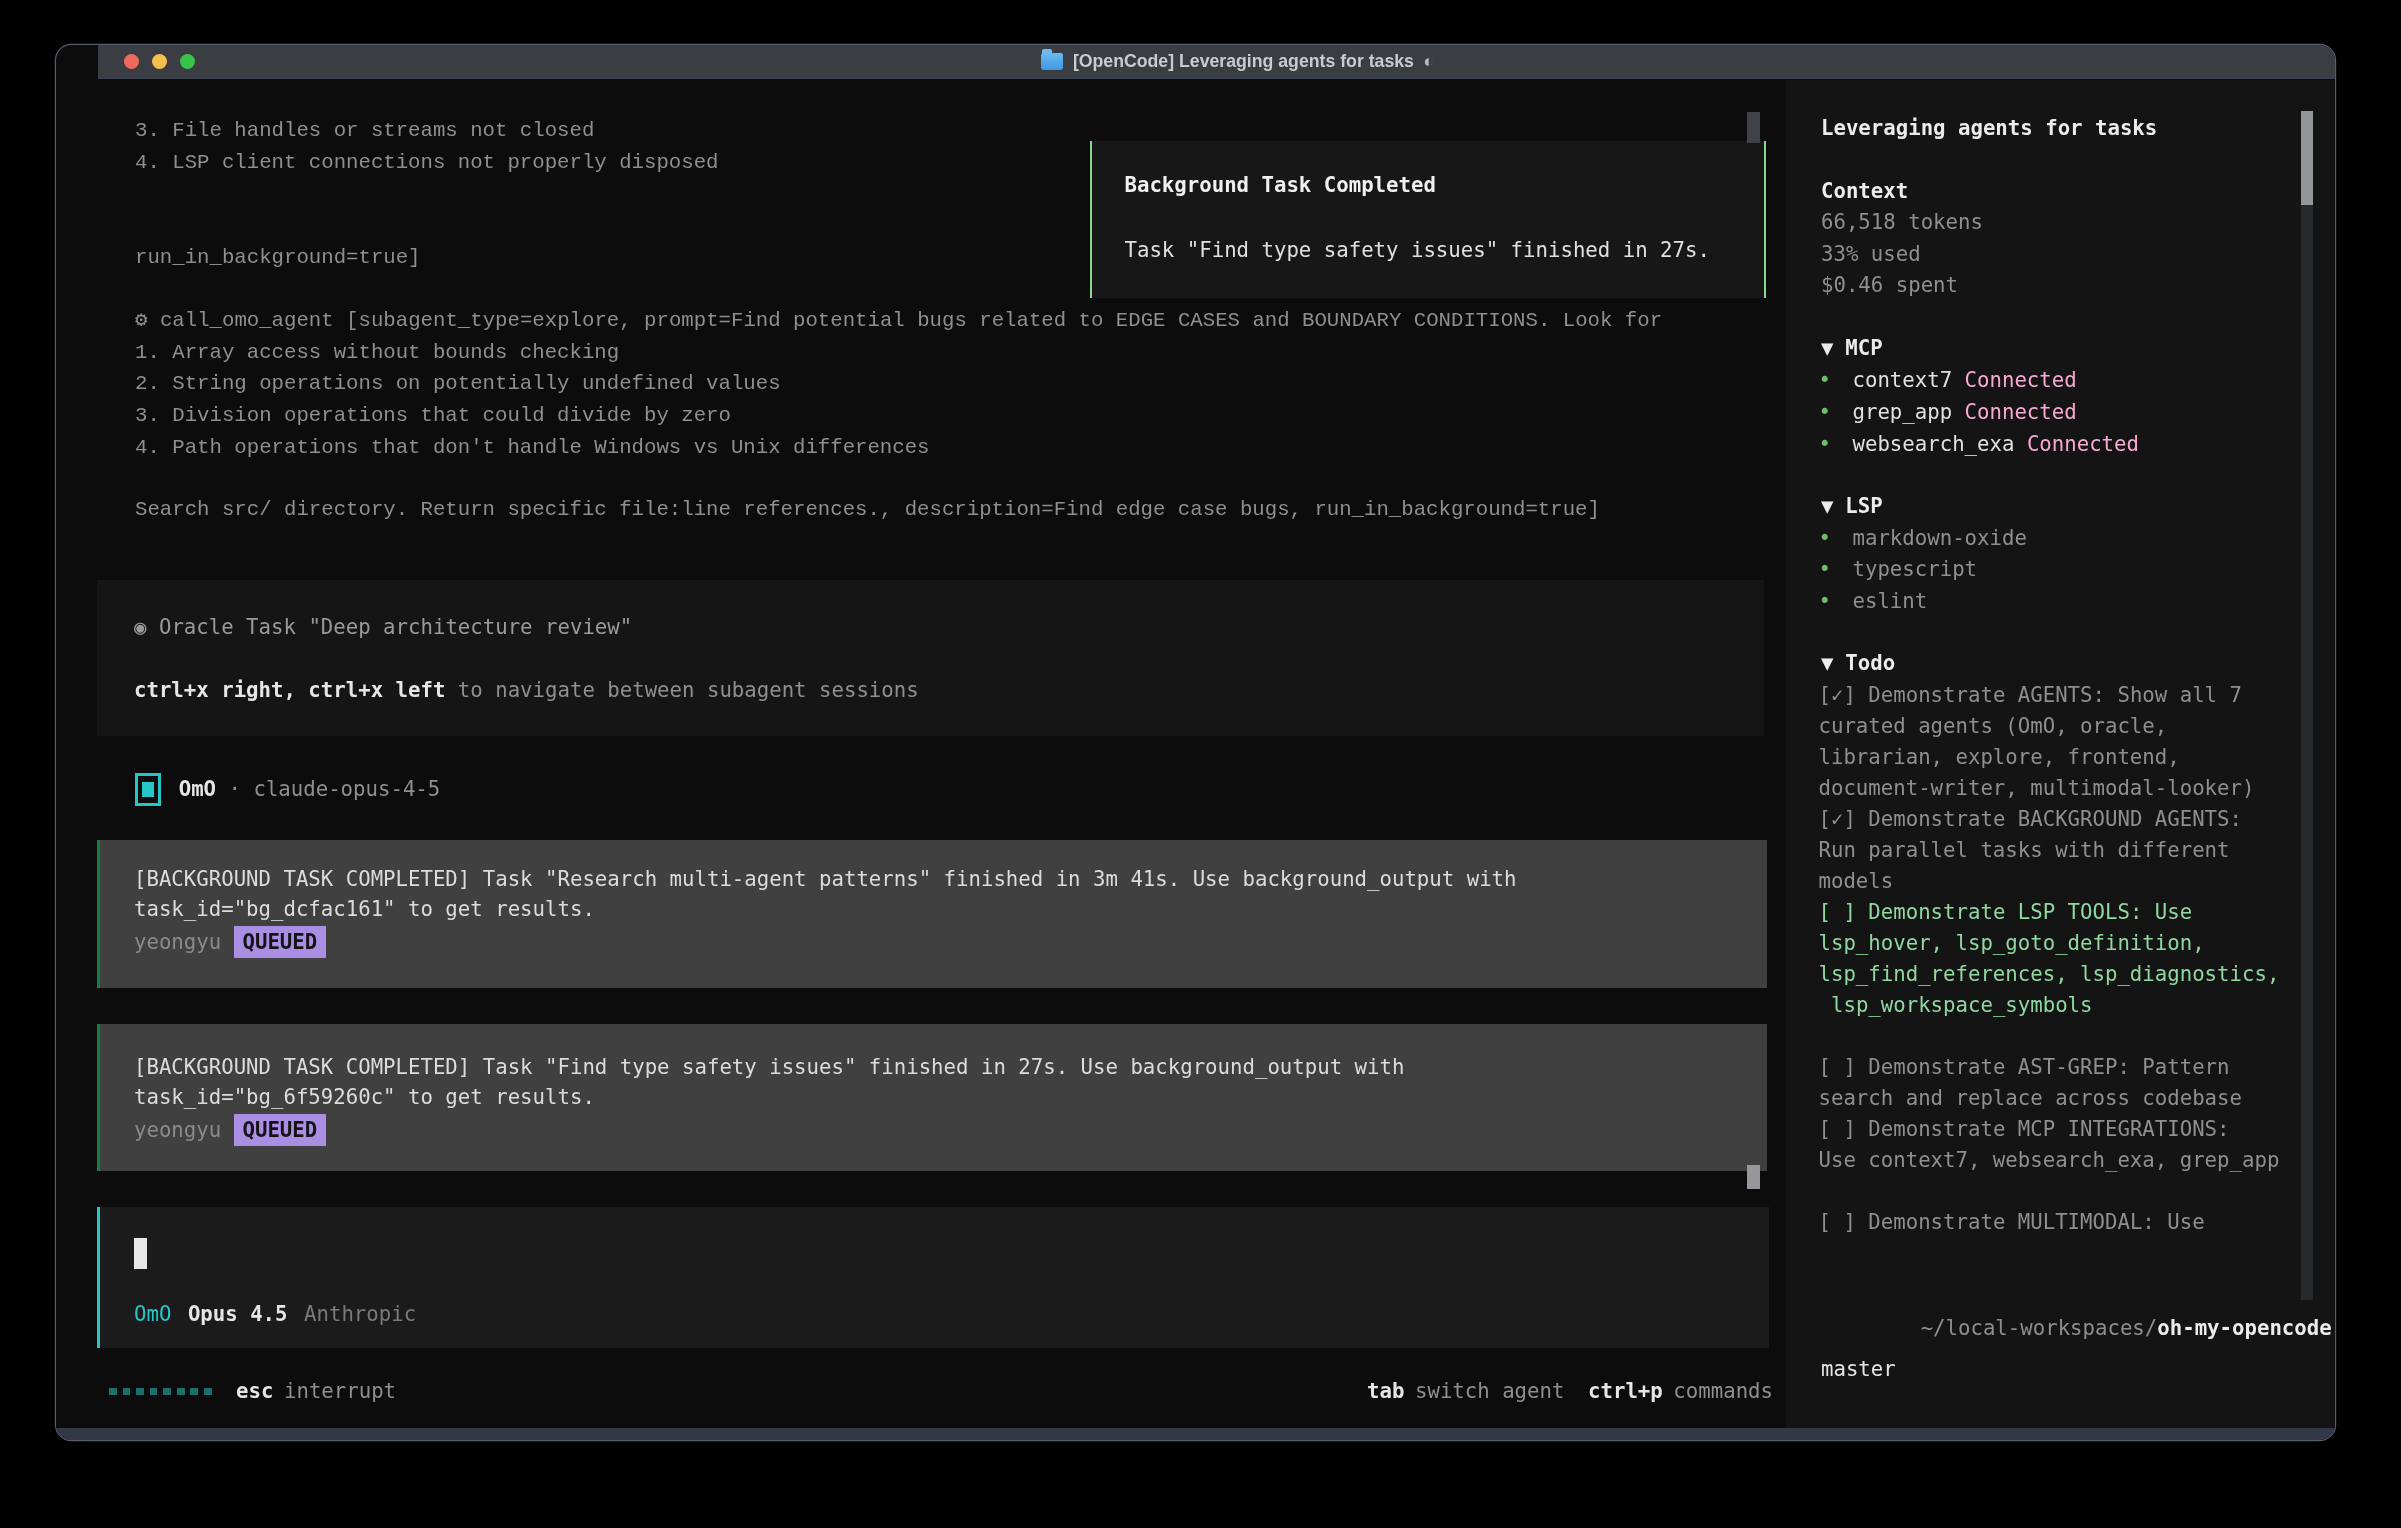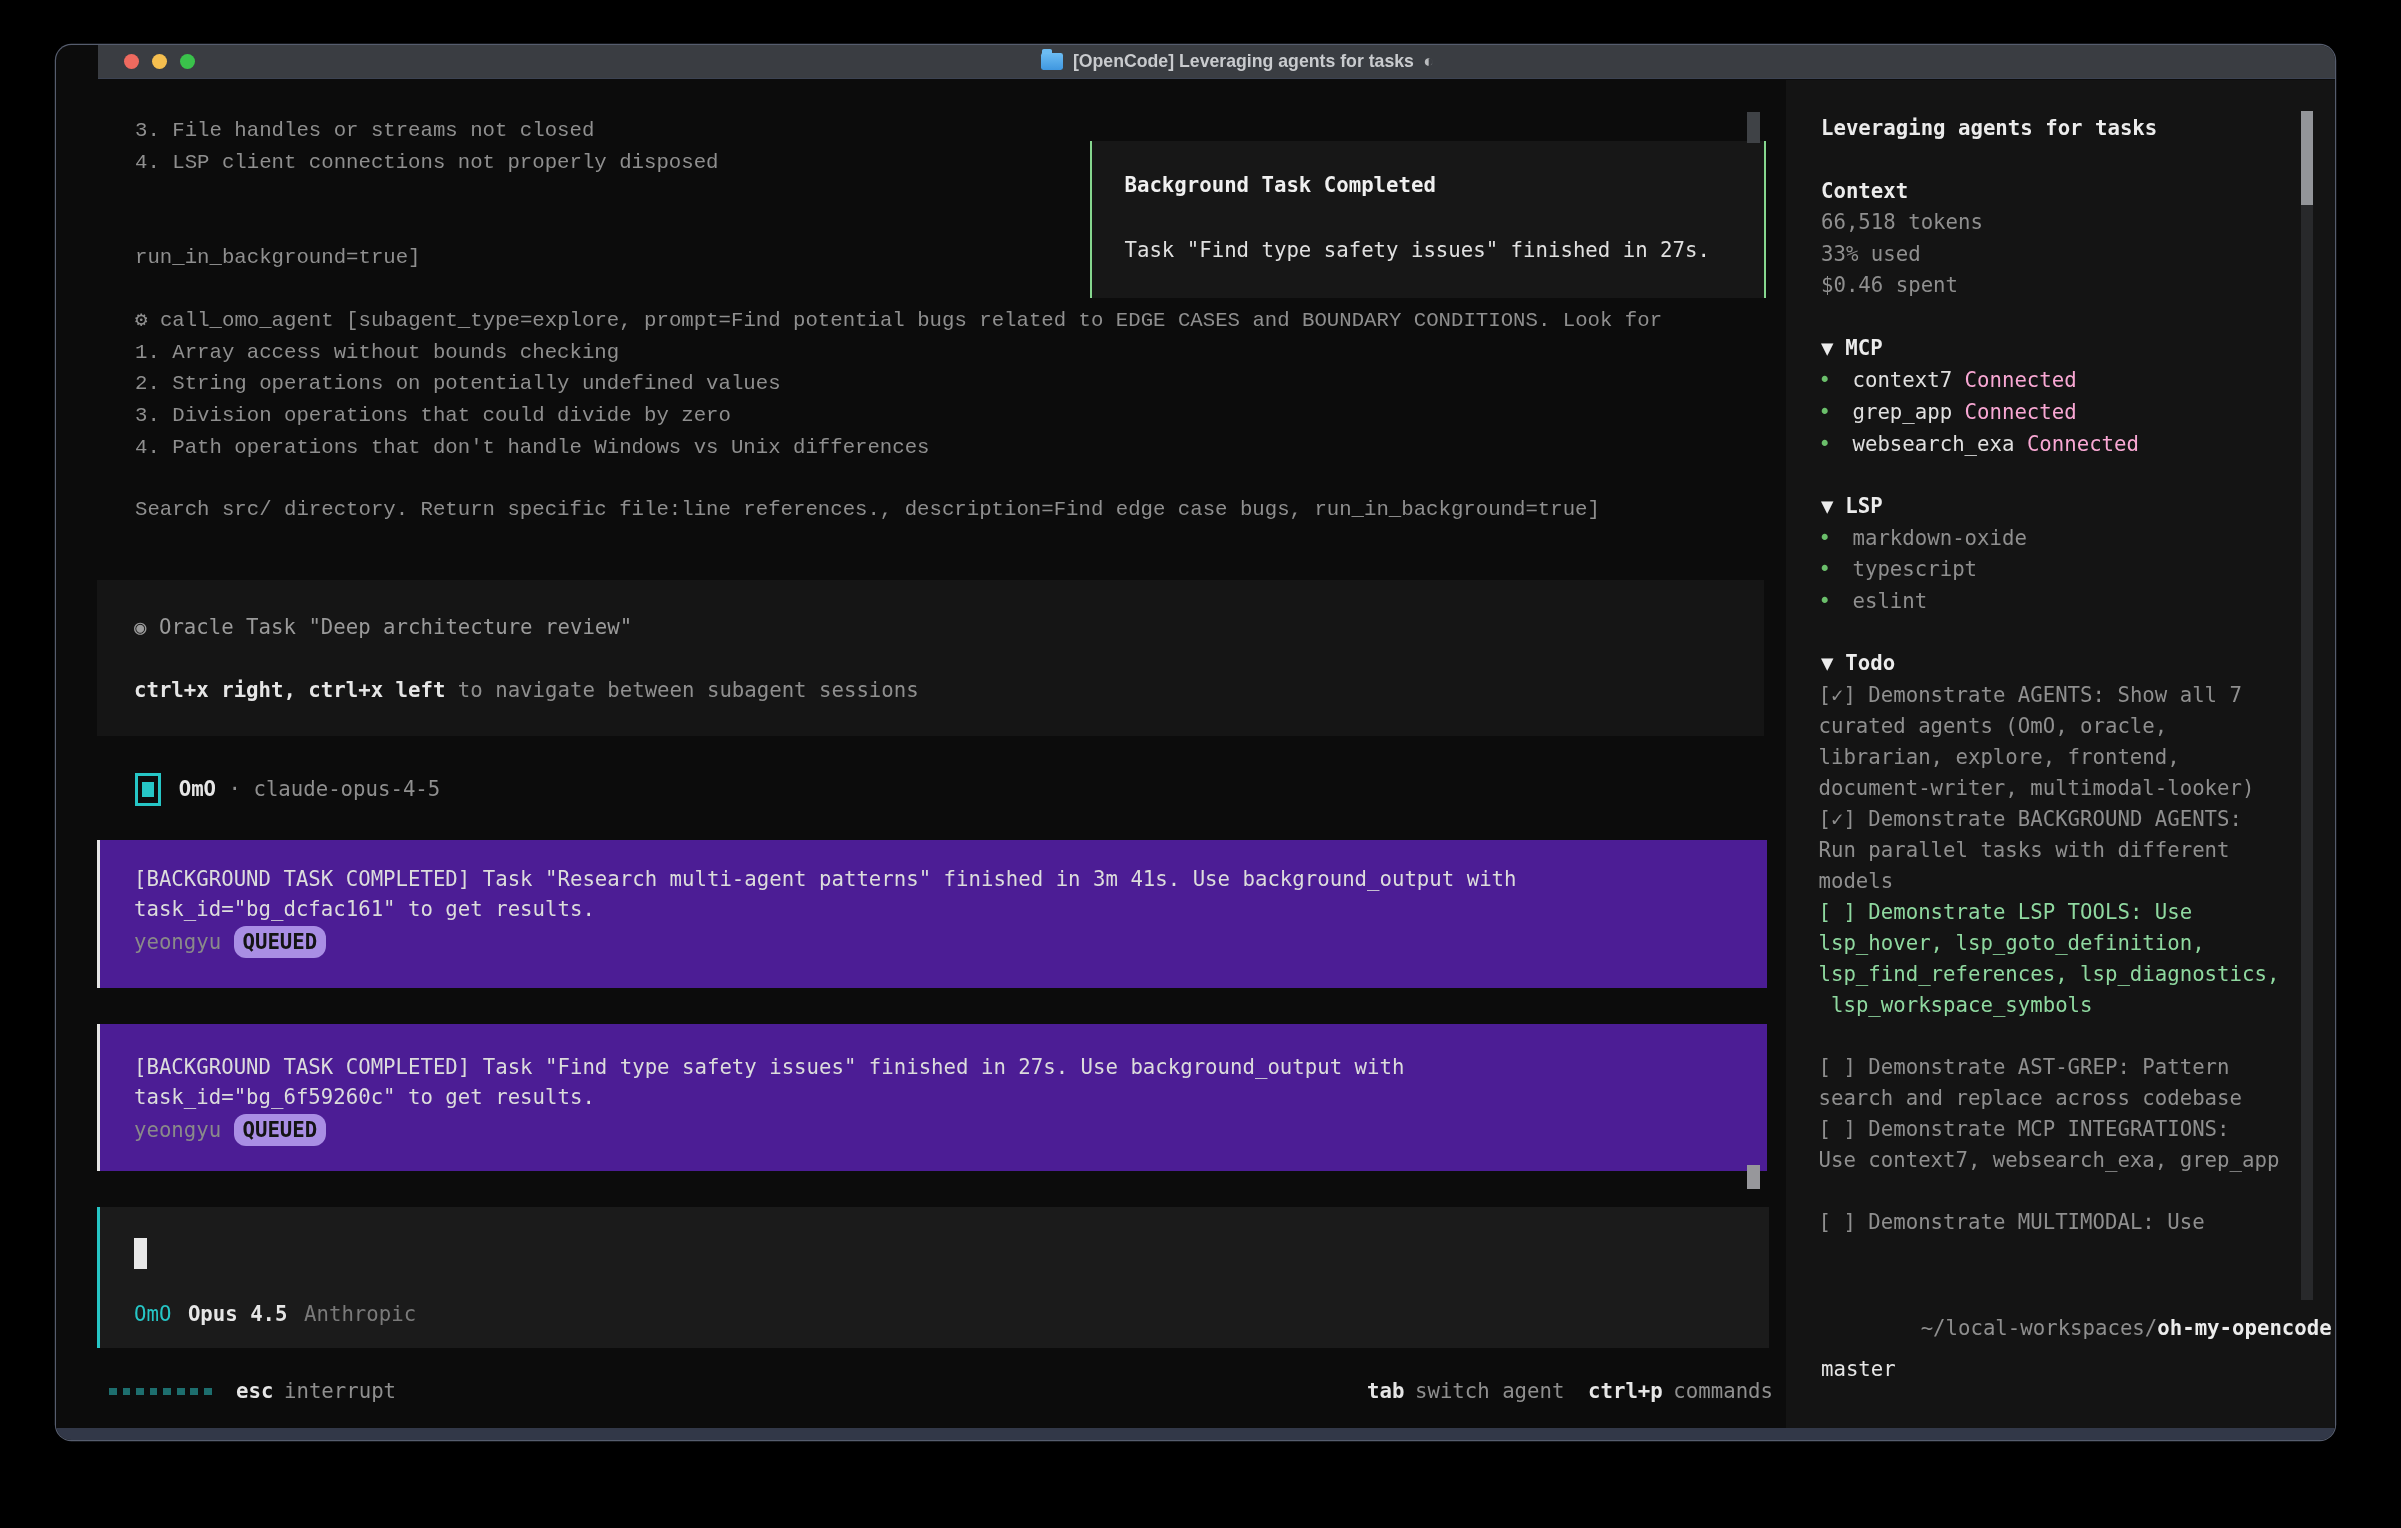--- a/index.html
+++ b/index.html
@@ -37,30 +37,30 @@
   #oracle-box{position:absolute;left:41px;top:500px;width:1667px;height:156px;background:#151515;}
   #oracle-box .otitle{position:absolute;left:37px;top:32px;white-space:pre;color:#9a9a9a;}
   #oracle-box .ohint{position:absolute;left:37px;top:95px;white-space:pre;}
 
   
   #agent-header{position:absolute;left:79px;top:693px;display:flex;align-items:center;}
   .agent-icon{width:20px;height:27px;border:3px solid #26c6c6;margin-right:17.7px;display:flex;align-items:center;justify-content:center;}
   .agent-icon i{display:block;width:11.8px;height:15.4px;background:#26c6c6;}
 
   
-  .msg-box{position:absolute;left:41px;width:1667px;background:#4c1d95;border-left:3px solid #e5e5e5;}
+  .msg-box{position:absolute;left:41px;width:1667px;background:#404040;border-left:3px solid #15803d;}
   #msg-0{top:760px;height:148px;}
   #msg-1{top:944px;height:147px;}
   .msg-box .l1{position:absolute;left:34px;top:23.6px;color:#dcdcdc;white-space:pre;}
   .msg-box .l2{position:absolute;left:34px;top:54px;color:#dcdcdc;white-space:pre;}
   #msg-1 .l1{top:28px;} #msg-1 .l2{top:58px;}
   .msg-meta{position:absolute;left:34px;top:86px;display:flex;align-items:center;gap:13px;}
   #msg-1 .msg-meta{top:90px;}
   .author{color:#8a8a8a;}
-  .badge{background:#a98ee4;color:#141414;font-weight:bold;padding:0.6px 8.3px;border-radius:12px;}
+  .badge{background:#a98ee4;color:#141414;font-weight:bold;padding:0.6px 8.3px;}
 
   
   #input-box{position:absolute;left:41px;top:1127px;width:1669px;height:141px;background:#1b1b1b;border-left:3px solid #26c6c6;}
   .cursor{position:absolute;left:34px;top:31px;width:13px;height:31px;background:#e8e8e8;}
   .input-meta{position:absolute;left:34px;top:92px;display:flex;gap:16.5px;}
 
   
   #statusbar{position:absolute;left:0;top:1296px;width:1730px;height:31px;}
   .dots{position:absolute;left:53px;top:11.8px;display:flex;gap:5.9px;}
   .dots span{width:7.7px;height:7.7px;background:#1d6e6e;display:block;}

